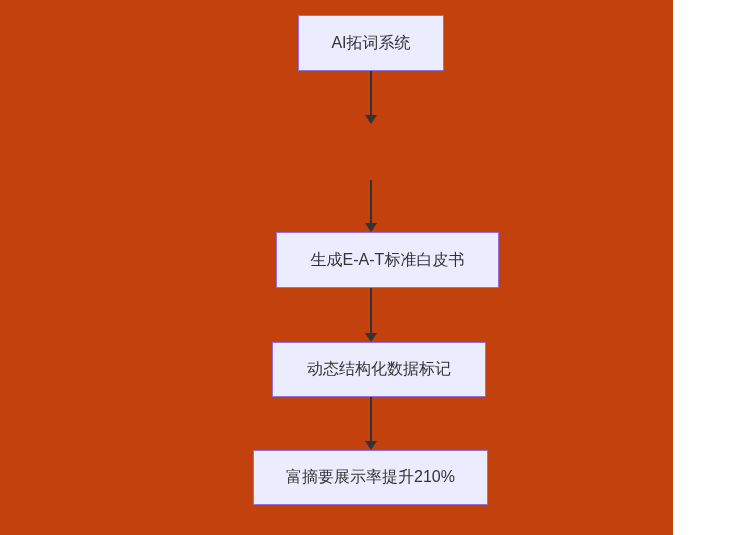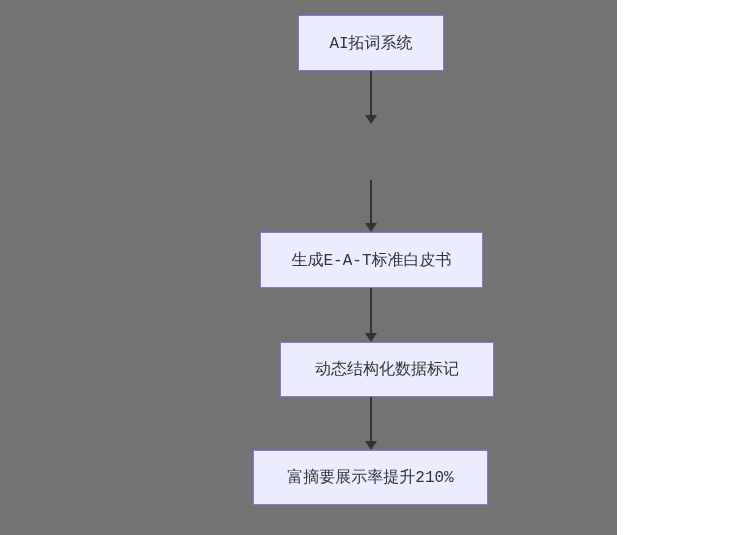--- a/index.html
+++ b/index.html
@@ -7,42 +7,41 @@
     padding: 0;
   }
   body {
     width: 729px;
     height: 535px;
     overflow: hidden;
     font-family: "Liberation Sans", "DejaVu Sans", sans-serif;
   }
   .canvas {
     position: relative;
-    width: 617px;
+    width: 673px;
     height: 535px;
-    background: #737373;
-    font-family: Liberation Mono, monospace;
+    background: #c2410c;
   }
   .flow-node {
     position: absolute;
     box-sizing: border-box;
     background: #ECECFF;
     border: 1px solid #9370DB;
     color: #333333;
     font-size: 16px;
     display: flex;
     align-items: center;
     justify-content: center;
     text-align: center;
     white-space: nowrap;
   }
   .node-1 { left: 298px; top: 15px;  width: 146px; height: 56px; }
   .node-2 { left: 276px; top: 124px; width: 191px; height: 56px; }
-  .node-3 { left: 260px; top: 232px; width: 223px; height: 56px; }
-  .node-4 { left: 280px; top: 342px; width: 214px; height: 55px; }
+  .node-3 { left: 276px; top: 232px; width: 223px; height: 56px; }
+  .node-4 { left: 272px; top: 342px; width: 214px; height: 55px; }
   .node-5 { left: 253px; top: 450px; width: 235px; height: 55px; }
 
   .flow-arrow {
     position: absolute;
     left: 365px;           
     width: 12px;
     display: flex;
     flex-direction: column;
     align-items: center;
   }

